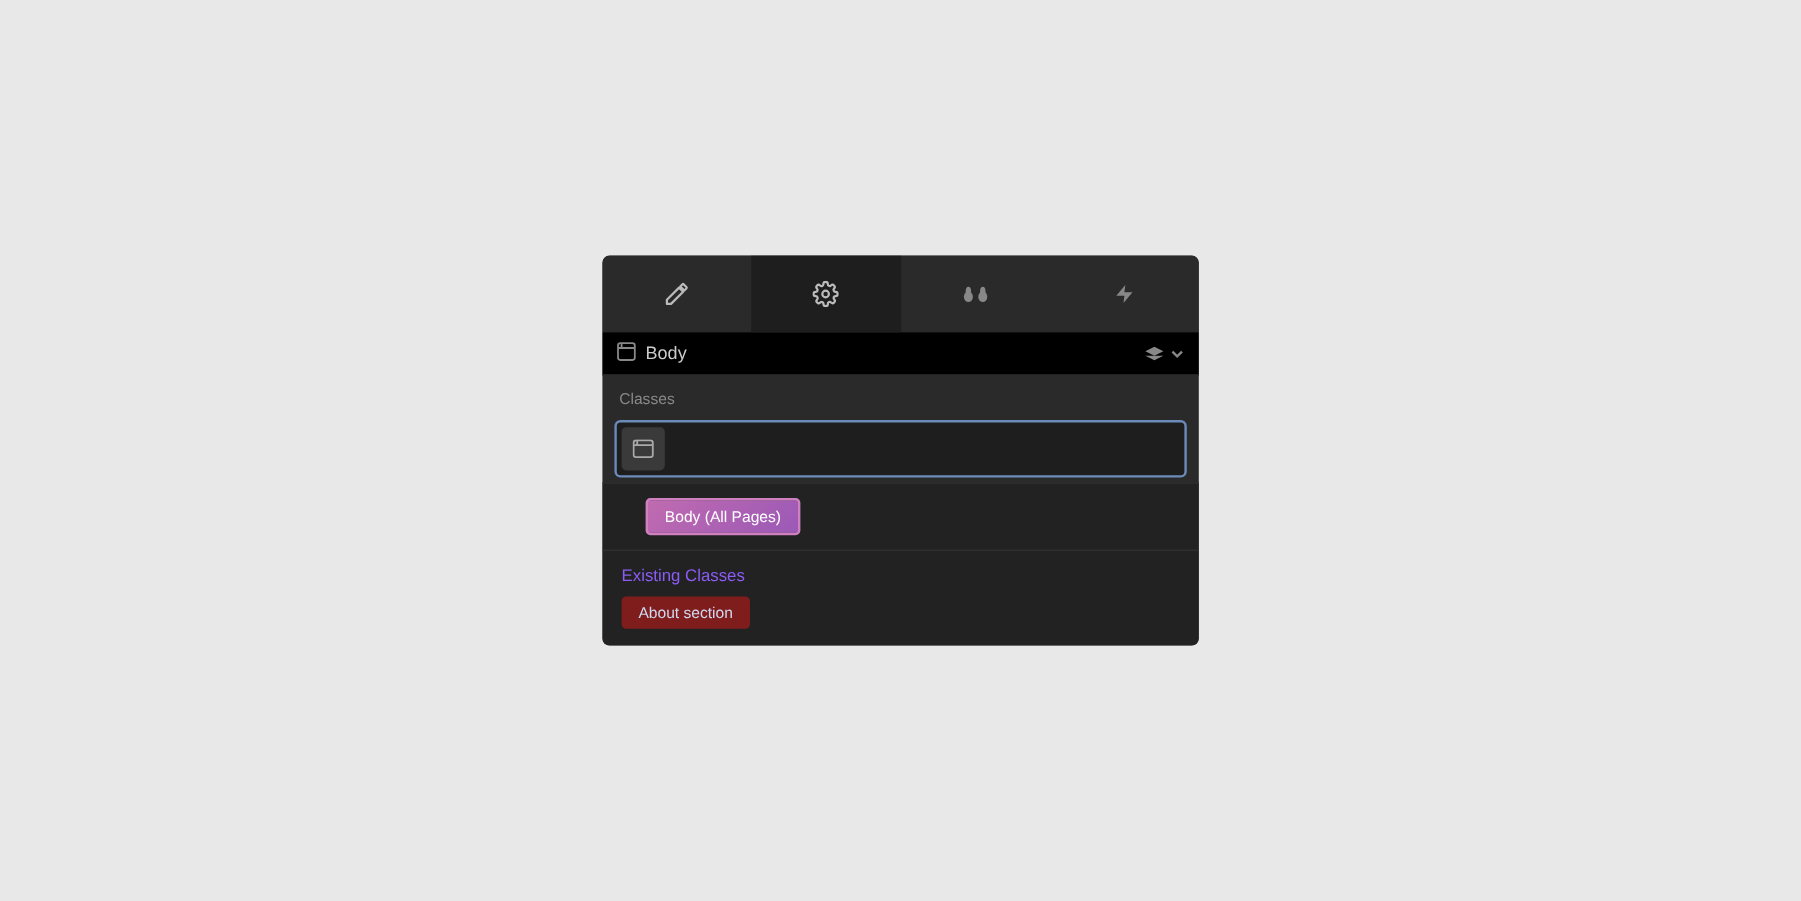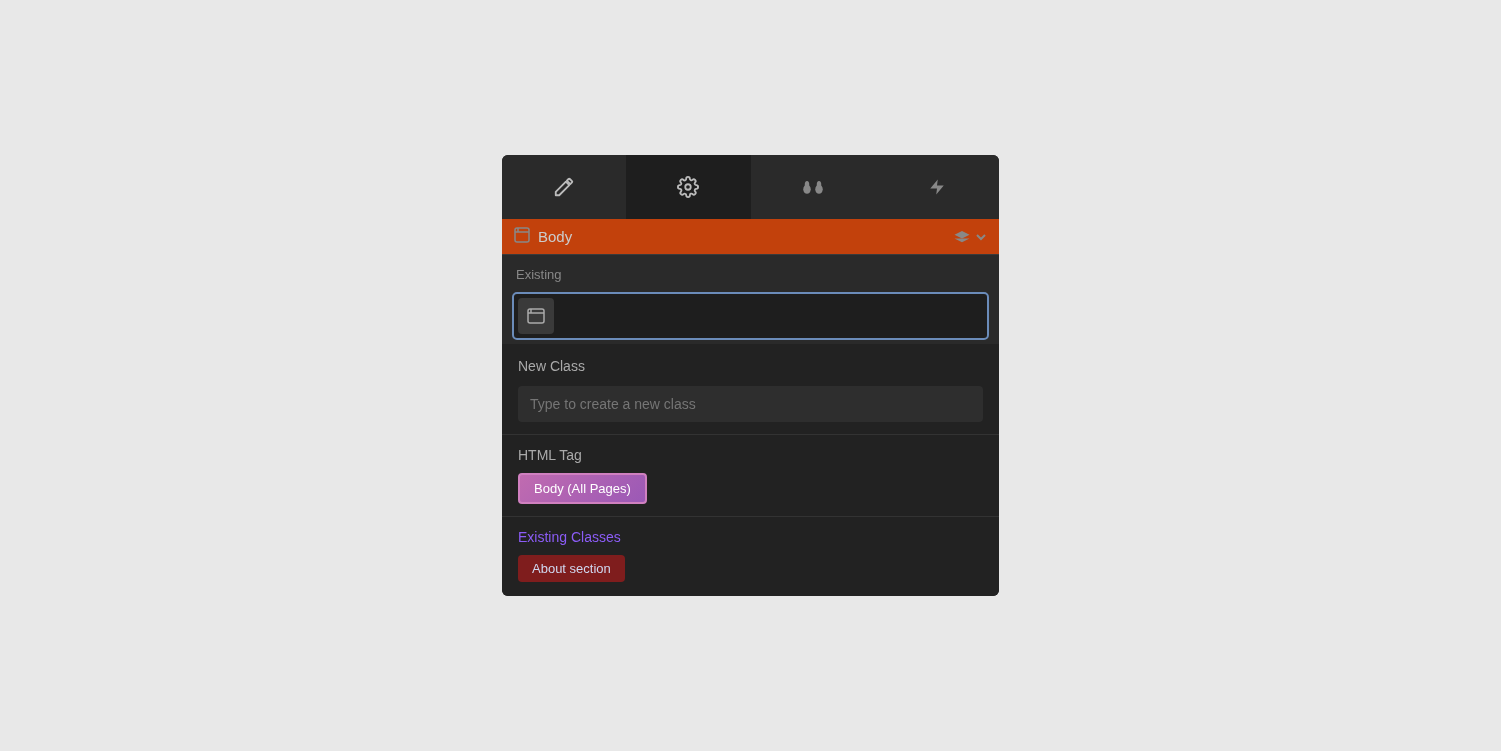--- a/index.html
+++ b/index.html
@@ -46,21 +46,21 @@
       position: relative;
     }
 
     .toolbar-tab.active {
       background-color: #1e1e1e;
       color: #aaa;
     }
 
     
     .selector-bar {
-      background-color: #c2410c;
+      background-color: #000000;
       padding: 8px 12px;
       display: flex;
       align-items: center;
       justify-content: space-between;
       border-bottom: 1px solid #3a3a3a;
       gap: 21px;
     }
 
     .selector-bar-left {
       display: flex;
@@ -180,20 +180,21 @@
     .html-tag-badge {
       display: inline-block;
       background: linear-gradient(135deg, #c06bb0, #9b59b6);
       color: #fff;
       font-size: 13px;
       font-weight: 500;
       padding: 6px 14px;
       border-radius: 4px;
       border: 2px solid #d080c0;
       cursor: pointer;
+      margin-left: 20px;
     }
 
     .existing-classes-section {
       padding: 12px 16px 14px 16px;
     }
 
     .existing-classes-title {
       color: #8b5cf6;
       font-size: 14px;
       font-weight: 500;
@@ -259,46 +260,39 @@
       <svg width="18" height="16" viewBox="0 0 24 20" fill="#888">
         <polygon points="12,2 22,7 12,12 2,7"></polygon>
         <polyline points="2,12 12,17 22,12"></polyline>
       </svg>
       <svg width="12" height="12" viewBox="0 0 12 12" fill="none" stroke="#888" stroke-width="2">
         <polyline points="2,4 6,8 10,4"></polyline>
       </svg>
     </div>
   </div>
 
-  <div class="section-label">Existing</div>
+  <div class="section-label">Classes</div>
 
   <div class="selector-input-wrapper">
     <button class="selector-input-icon-btn">
       <svg width="18" height="16" viewBox="0 0 18 16" fill="none" stroke="#aaa" stroke-width="1.5">
         <rect x="1" y="1" width="16" height="14" rx="2"></rect>
         <line x1="1" y1="5" x2="17" y2="5"></line>
         <line x1="4" y1="1" x2="4" y2="5"></line>
       </svg>
     </button>
     <input class="selector-input" type="text" placeholder="" style="">
   </div>
 
   <div class="dropdown-panel">
 
-    <div>
-      <div class="dropdown-section-title">New Class</div>
-      <div class="dropdown-input-row">
-        <input class="dropdown-type-input" type="text" readonly="" placeholder="Type to create a new class" style="">
-      </div>
-    </div>
 
     <div class="dropdown-divider"></div>
 
     <div class="html-tag-section">
-      <div class="html-tag-title">HTML Tag</div>
       <span class="html-tag-badge">Body (All Pages)</span>
     </div>
 
     <div class="dropdown-divider"></div>
 
     <div class="existing-classes-section">
       <div class="existing-classes-title">Existing Classes</div>
       <span class="class-badge">About section</span>
     </div>
 

